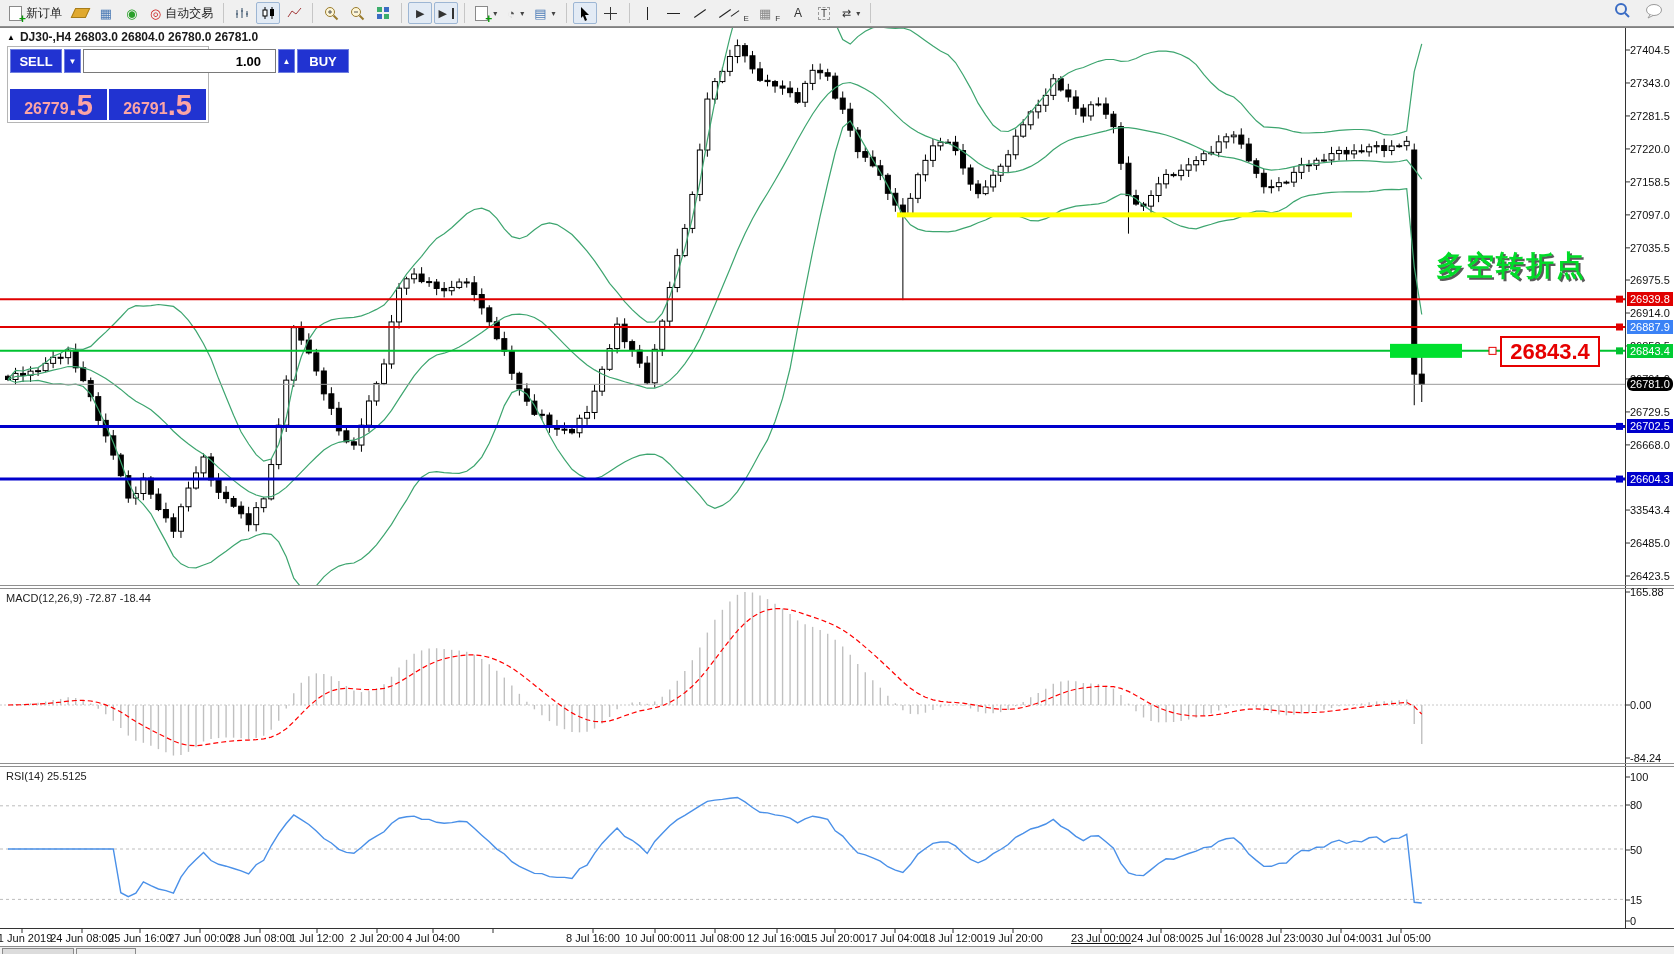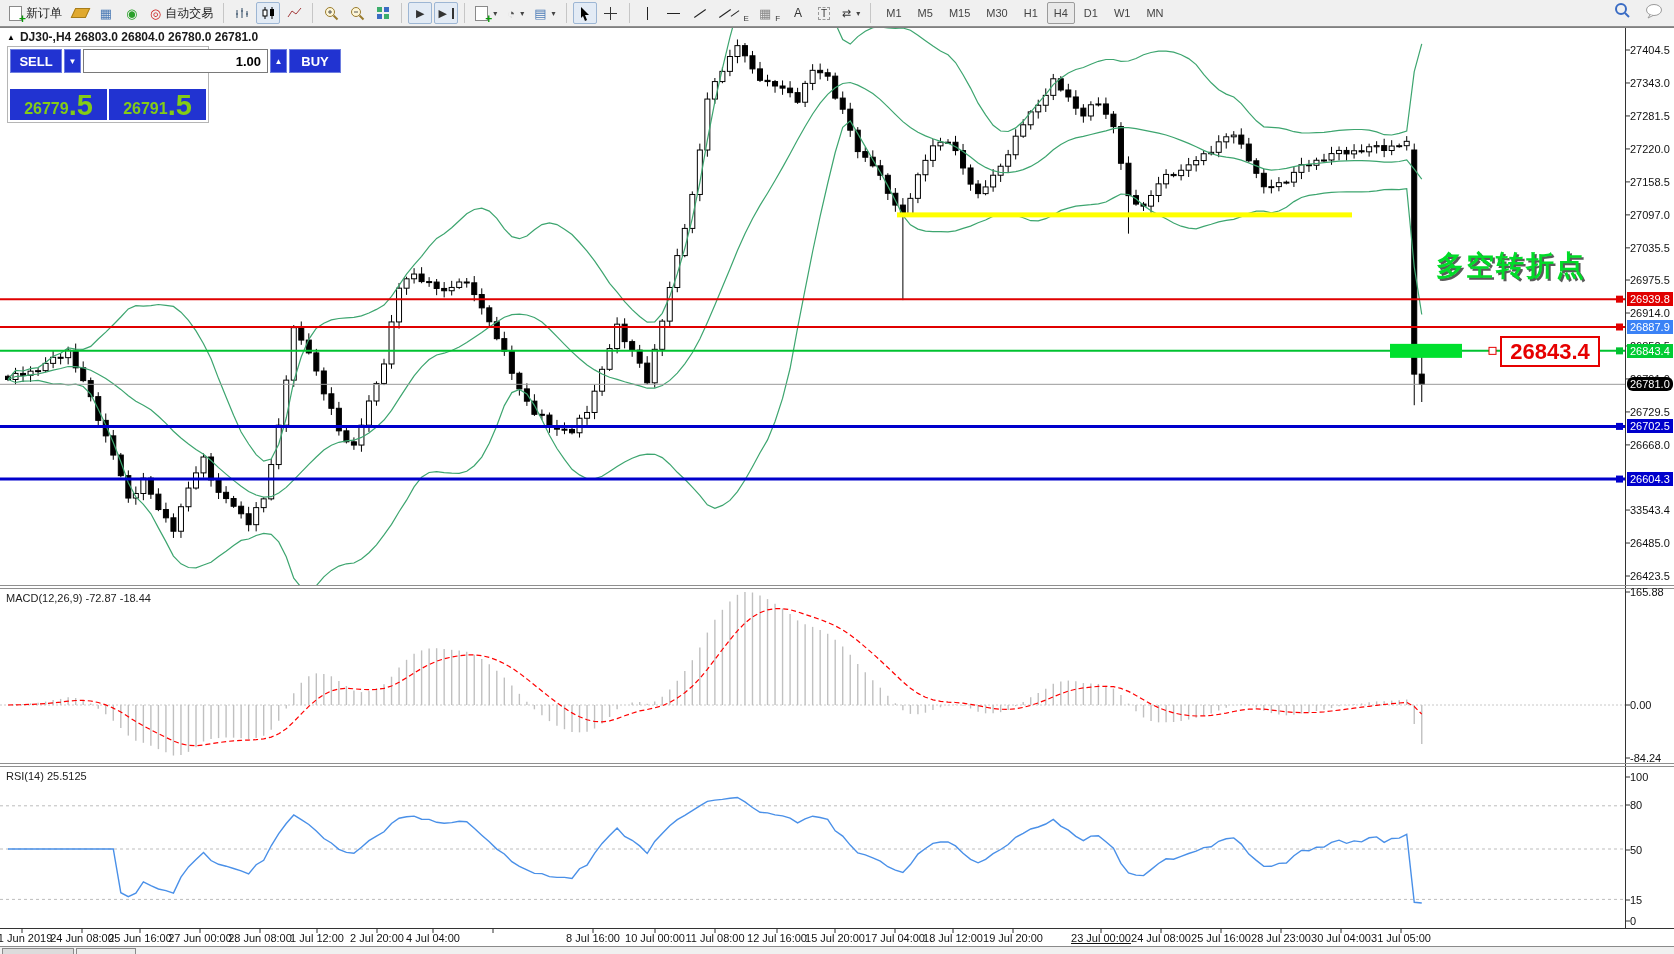--- a/index.html
+++ b/index.html
@@ -39,23 +39,23 @@
   #chart-svg{position:absolute;left:0;top:-27px;width:1674px;height:954px;}
 
   #symbol-title{position:absolute;left:7px;top:3px;font-size:12px;font-weight:700;color:#1a1a1a;display:flex;align-items:center;gap:5px;}
   #symbol-title .tri{font-size:8px;color:#000;}
 
   
   #trade-panel{position:absolute;left:7px;top:19px;width:202px;background:#fff;border:1px solid #b5b5b5;padding:2px;box-sizing:border-box;}
   .tp-row1{display:flex;height:24px;gap:2px;margin-bottom:16px;}
   .tp-btn{flex:0 0 52px;background:#2133d1;color:#fff;font-weight:700;font-size:13px;display:flex;align-items:center;justify-content:center;border:1px solid #6e7ee0;box-sizing:border-box;}
   .vol-caret{flex:0 0 17px;background:#2133d1;color:#fff;font-size:8px;display:flex;align-items:center;justify-content:center;border:1px solid #6e7ee0;box-sizing:border-box;}
-  .vol-field{flex:1;background:#fff;border:1px solid #7a7a7a;font-size:13px;font-weight:700;color:#000;text-align:right;padding-right:6px;box-sizing:border-box;font-family:"Liberation Sans",sans-serif;}
+  .vol-field{flex:1;background:#fff;border:1px solid #7a7a7a;font-size:13px;font-weight:700;color:#000;text-align:right;padding-right:14px;box-sizing:border-box;font-family:"Liberation Sans",sans-serif;}
   .tp-row2{display:flex;height:31px;gap:2px;}
-  .tp-price{flex:1;background:#2133d1;color:#84cc16;display:flex;align-items:flex-end;justify-content:center;padding-bottom:2px;}
+  .tp-price{flex:1;background:#2133d1;color:#fca5a5;display:flex;align-items:flex-end;justify-content:center;padding-bottom:2px;}
   .tp-price .int{font-size:16px;font-weight:700;line-height:1.1;}
   .tp-price .frac{font-size:29px;font-weight:700;line-height:0.82;}
 
   
   #annotation-turning-point{position:absolute;left:1436px;top:220px;font-size:28px;font-weight:700;color:#00dc28;
     text-shadow:2px 2px 0 #5a5a5a;white-space:nowrap;letter-spacing:2px;}
   #price-callout{position:absolute;left:1500px;top:309px;width:96px;height:27px;border:2px solid #e60000;background:#fff;
     color:#e60000;font-size:22px;font-weight:700;display:flex;align-items:center;justify-content:center;}
 
   
@@ -201,31 +201,20 @@
       </div>
     <div class="tbtn">
         <span class="lblT">T</span>
       </div>
     <div class="tbtn">
         <span class="glyph" style="font-size:11px;color:#333">⇄</span>
         <span class="caret">▾</span>
       </div>
     <div class="tsep"></div>
 
-    <div id="timeframes">
-        <div class="tf">M1</div>
-        <div class="tf">M5</div>
-        <div class="tf">M15</div>
-        <div class="tf">M30</div>
-        <div class="tf">H1</div>
-        <div class="tf active">H4</div>
-        <div class="tf">D1</div>
-        <div class="tf">W1</div>
-        <div class="tf">MN</div>
-      </div>
 
     <div id="tb-right">
       <svg width="17" height="17">
           <circle cx="7" cy="7" r="5" stroke="#3a6cc4" fill="none" stroke-width="2"></circle>
           <line x1="11" y1="11" x2="15" y2="15" stroke="#3a6cc4" stroke-width="2"></line>
         </svg>
       <svg width="19" height="16">
           <ellipse cx="9" cy="7" rx="7.5" ry="5.5" stroke="#9a9a9a" fill="#fff"></ellipse>
           <path d="M5 12 L3 15 L8 12.5" stroke="#9a9a9a" fill="#fff"></path>
         </svg>

